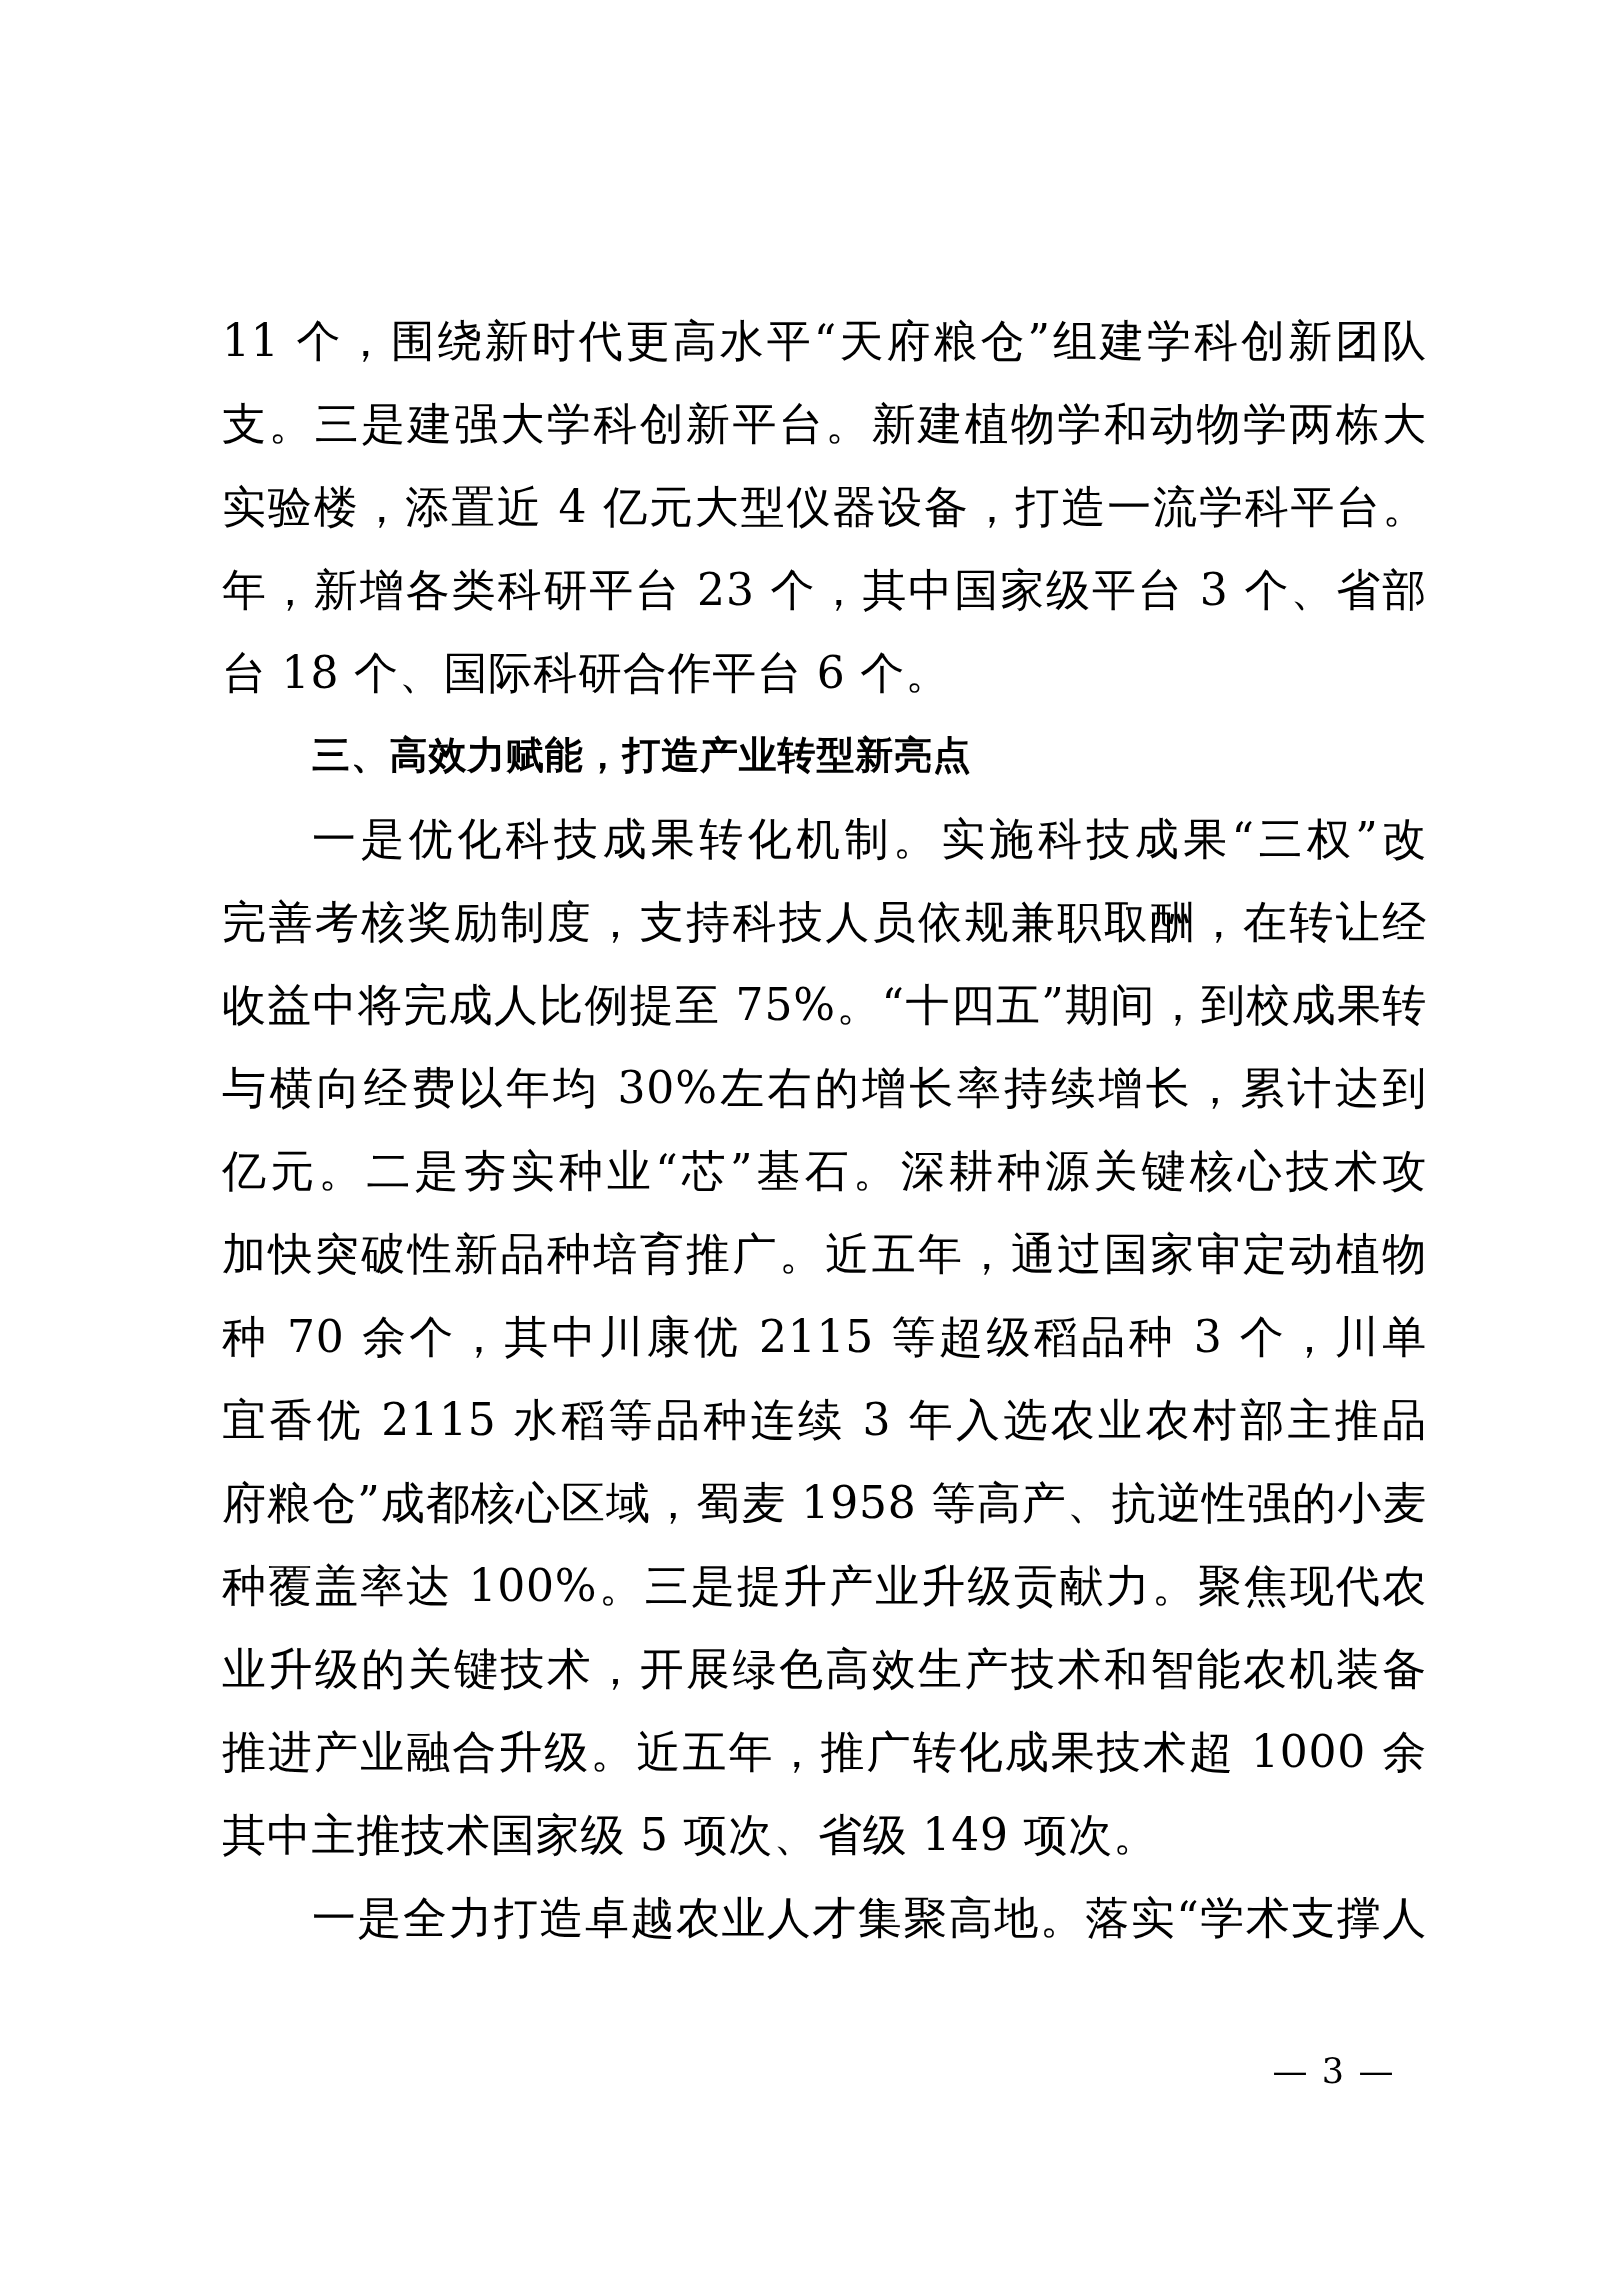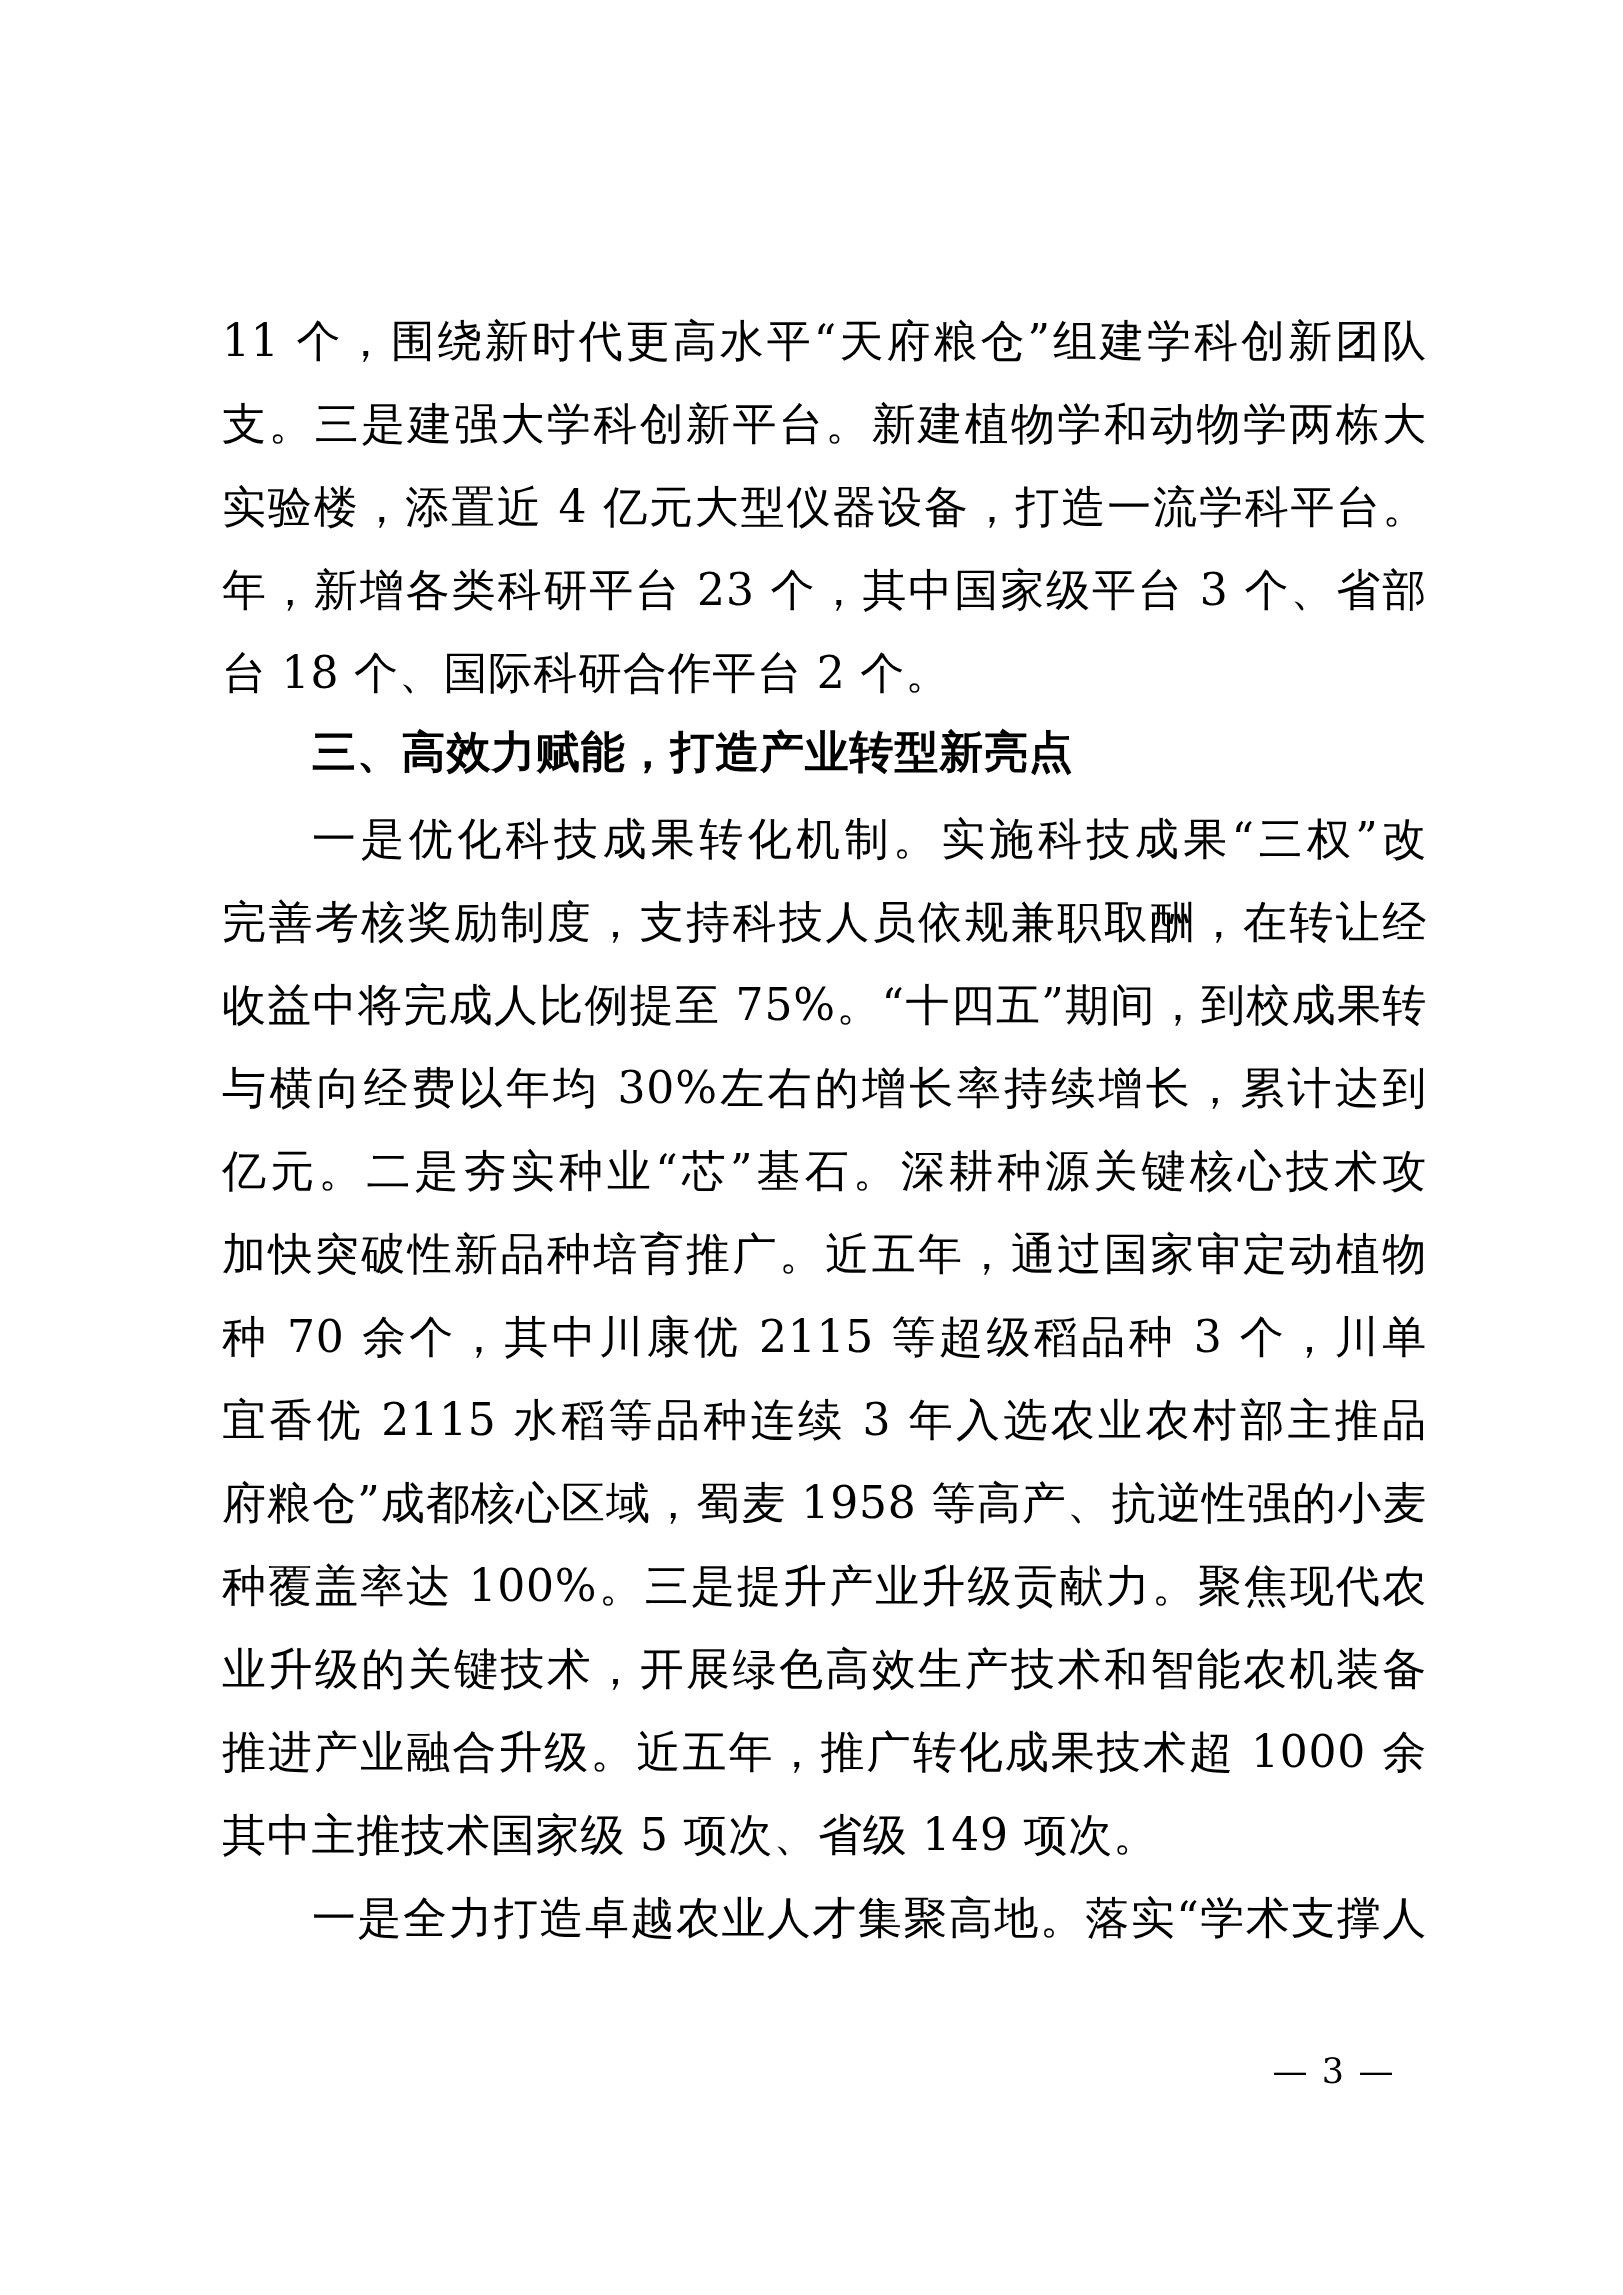--- a/index.html
+++ b/index.html
@@ -33,23 +33,23 @@
     white-space: normal;
   }
   .line.no-stretch {
     text-align: left;
     text-align-last: auto;
   }
   .line.indent {
     padding-left: 90px;
   }
   .line.heading {
-    font-family: Liberation Mono, monospace;
+    font-family: Liberation Sans, sans-serif;
     font-weight: bold;
-    font-size: 44px;
+    font-size: 38px;
   }
   .page-number {
     position: absolute;
     top: 2047px;
     right: 228px;
     font-size: 35px;
     line-height: 48px;
     font-family: "DejaVu Serif", "Liberation Serif", serif;
     color: #000000;
     letter-spacing: 1.6px;
@@ -57,21 +57,21 @@
 </style>
 </head>
 <body>
 
 <div class="page">
   <div class="content">
     <div class="line">11 个，围绕新时代更高水平“天府粮仓”组建学科创新团队 10</div>
     <div class="line">支。三是建强大学科创新平台。新建植物学和动物学两栋大学科</div>
     <div class="line">实验楼，添置近 4 亿元大型仪器设备，打造一流学科平台。近五</div>
     <div class="line">年，新增各类科研平台 23 个，其中国家级平台 3 个、省部级平</div>
-    <div class="line no-stretch">台 18 个、国际科研合作平台 2 个。</div>
+    <div class="line no-stretch">台 18 个、国际科研合作平台 6 个。</div>
     <div class="line heading indent no-stretch">三、高效力赋能，打造产业转型新亮点</div>
     <div class="line indent">一是优化科技成果转化机制。实施科技成果“三权”改革，</div>
     <div class="line">完善考核奖励制度，支持科技人员依规兼职取酬，在转让经费及</div>
     <div class="line">收益中将完成人比例提至 75%。“十四五”期间，到校成果转化</div>
     <div class="line">与横向经费以年均 30%左右的增长率持续增长，累计达到 8.54</div>
     <div class="line">亿元。二是夯实种业“芯”基石。深耕种源关键核心技术攻关，</div>
     <div class="line">加快突破性新品种培育推广。近五年，通过国家审定动植物新品</div>
     <div class="line">种 70 余个，其中川康优 2115 等超级稻品种 3 个，川单 99 玉米、</div>
     <div class="line">宜香优 2115 水稻等品种连续 3 年入选农业农村部主推品种；“天</div>
     <div class="line">府粮仓”成都核心区域，蜀麦 1958 等高产、抗逆性强的小麦品</div>

